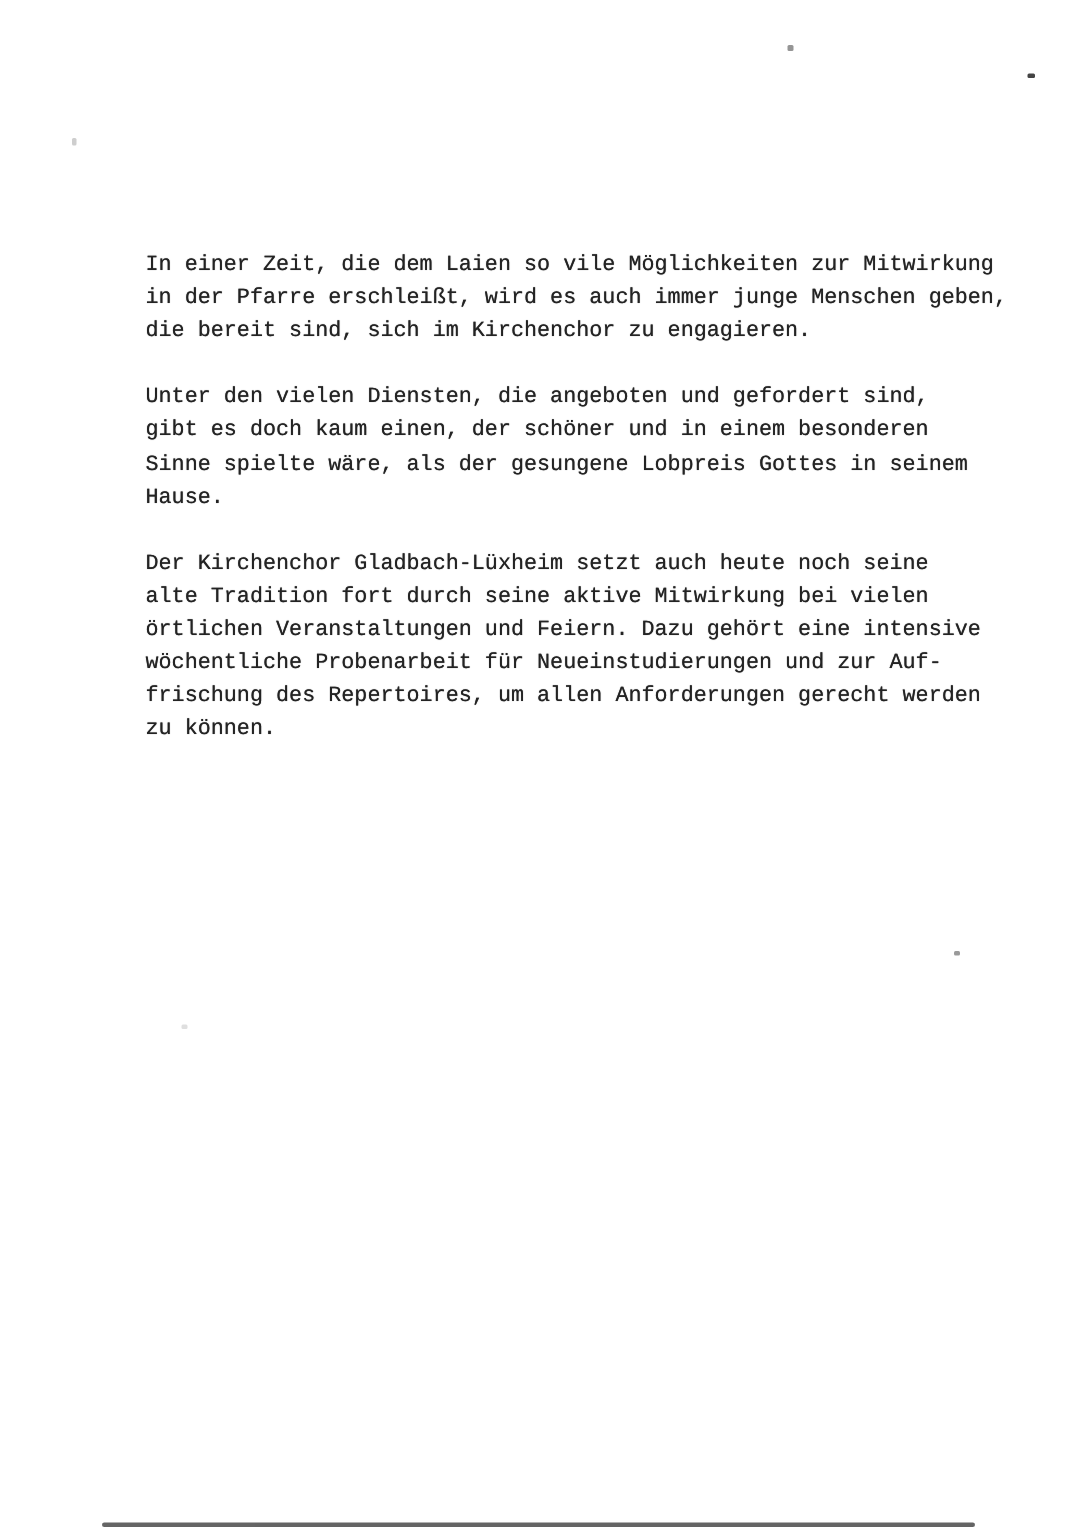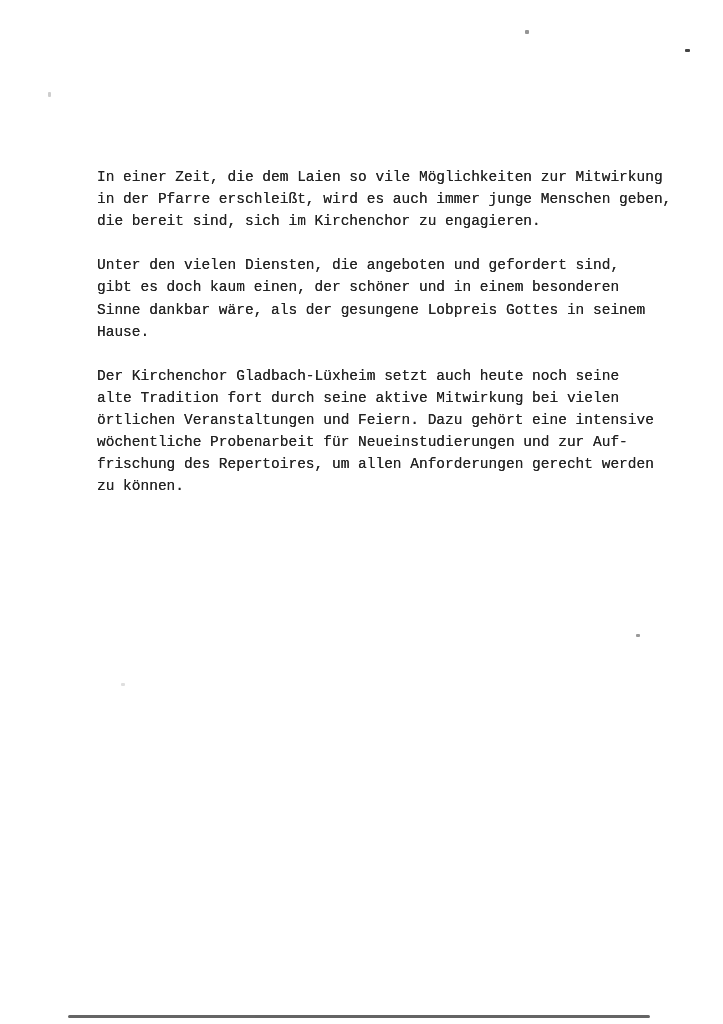--- a/index.html
+++ b/index.html
@@ -46,21 +46,21 @@
 </head>
 <body>
 
 <div class="page">
   <div class="textblock" id="textblock">
       <p class="para">In einer Zeit, die dem Laien so vile Möglichkeiten zur Mitwirkung
 in der Pfarre erschleißt, wird es auch immer junge Menschen geben,
 die bereit sind, sich im Kirchenchor zu engagieren.</p>
       <p class="para">Unter den vielen Diensten, die angeboten und gefordert sind,
 gibt es doch kaum einen, der schöner und in einem besonderen
-Sinne dankbar wäre, als der gesungene Lobpreis Gottes in seinem
+Sinne spielte wäre, als der gesungene Lobpreis Gottes in seinem
 Hause.</p>
       <p class="para">Der Kirchenchor Gladbach-Lüxheim setzt auch heute noch seine
 alte Tradition fort durch seine aktive Mitwirkung bei vielen
 örtlichen Veranstaltungen und Feiern. Dazu gehört eine intensive
 wöchentliche Probenarbeit für Neueinstudierungen und zur Auf-
 frischung des Repertoires, um allen Anforderungen gerecht werden
 zu können.</p>
     </div>
   <div id="artifacts">
       <div class="speck" style="left: 525px; top: 30px; width: 4px; height: 4px; background: rgb(138, 138, 138); opacity: 0.9;"></div>

